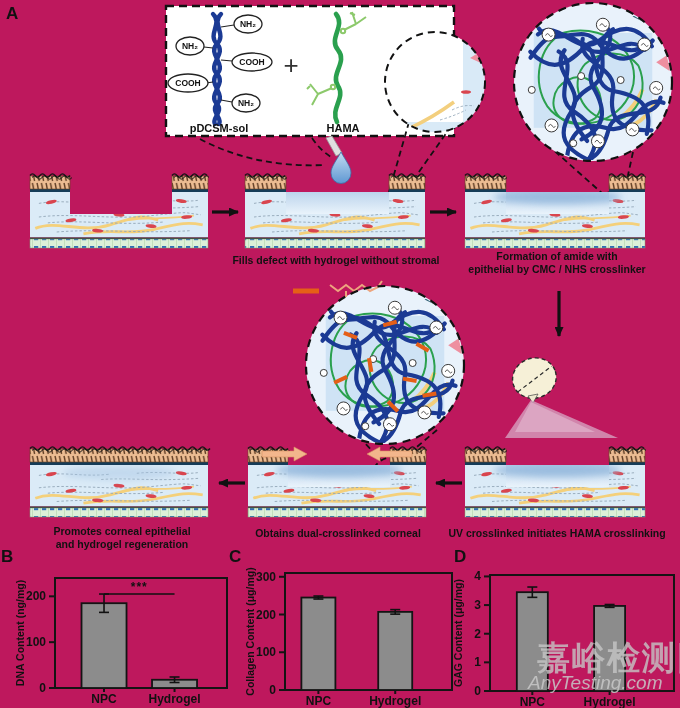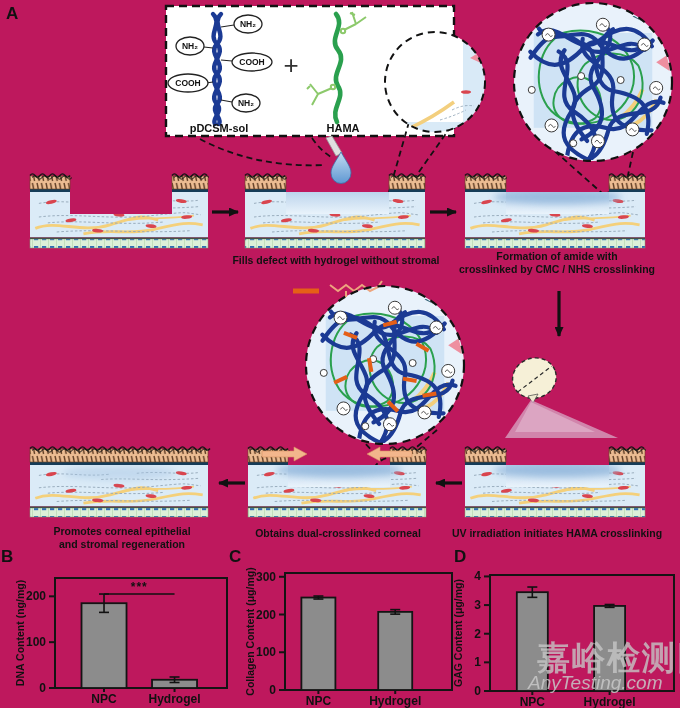--- a/index.html
+++ b/index.html
@@ -574,21 +574,21 @@
       </g>
     </svg>
 
   <div class="panel-letter" style="left:6px;top:4px">A</div>
   <div class="panel-letter" style="left:1px;top:547px">B</div>
   <div class="panel-letter" style="left:229px;top:547px">C</div>
   <div class="panel-letter" style="left:454px;top:547px">D</div>
 
   <div class="caption" style="left:228px;top:254px;width:216px">Fills defect with hydrogel without stromal</div>
   <div class="caption" style="left:452px;top:250px;width:210px">Formation of amide with</div>
-  <div class="caption" style="left:446px;top:263px;width:222px">crosslinked by CMC / NHS crosslinking</div>
+  <div class="caption" style="left:446px;top:263px;width:222px">epithelial by CMC / NHS crosslinker</div>
   <div class="caption" style="left:22px;top:525px;width:200px">Promotes corneal epithelial</div>
-  <div class="caption" style="left:22px;top:538px;width:200px">and stromal regeneration</div>
+  <div class="caption" style="left:22px;top:538px;width:200px">and hydrogel regeneration</div>
   <div class="caption" style="left:232px;top:527px;width:212px">Obtains dual-crosslinked corneal</div>
-  <div class="caption" style="left:448px;top:527px;width:218px">UV irradiation initiates HAMA crosslinking</div>
+  <div class="caption" style="left:448px;top:527px;width:218px">UV crosslinked initiates HAMA crosslinking</div>
 
   <div class="wm1">嘉峪检测网</div>
   <div class="wm2">AnyTesting.com</div>
 </div>
 
 </body></html>

